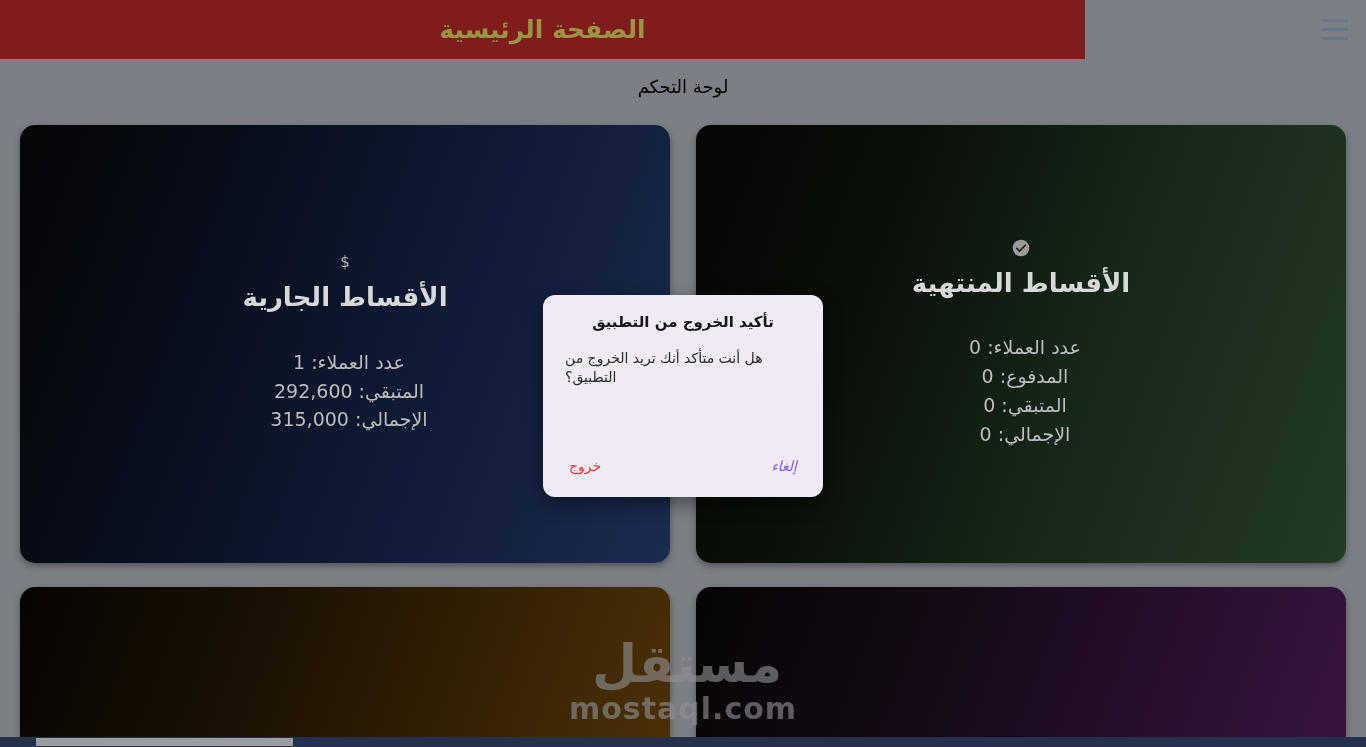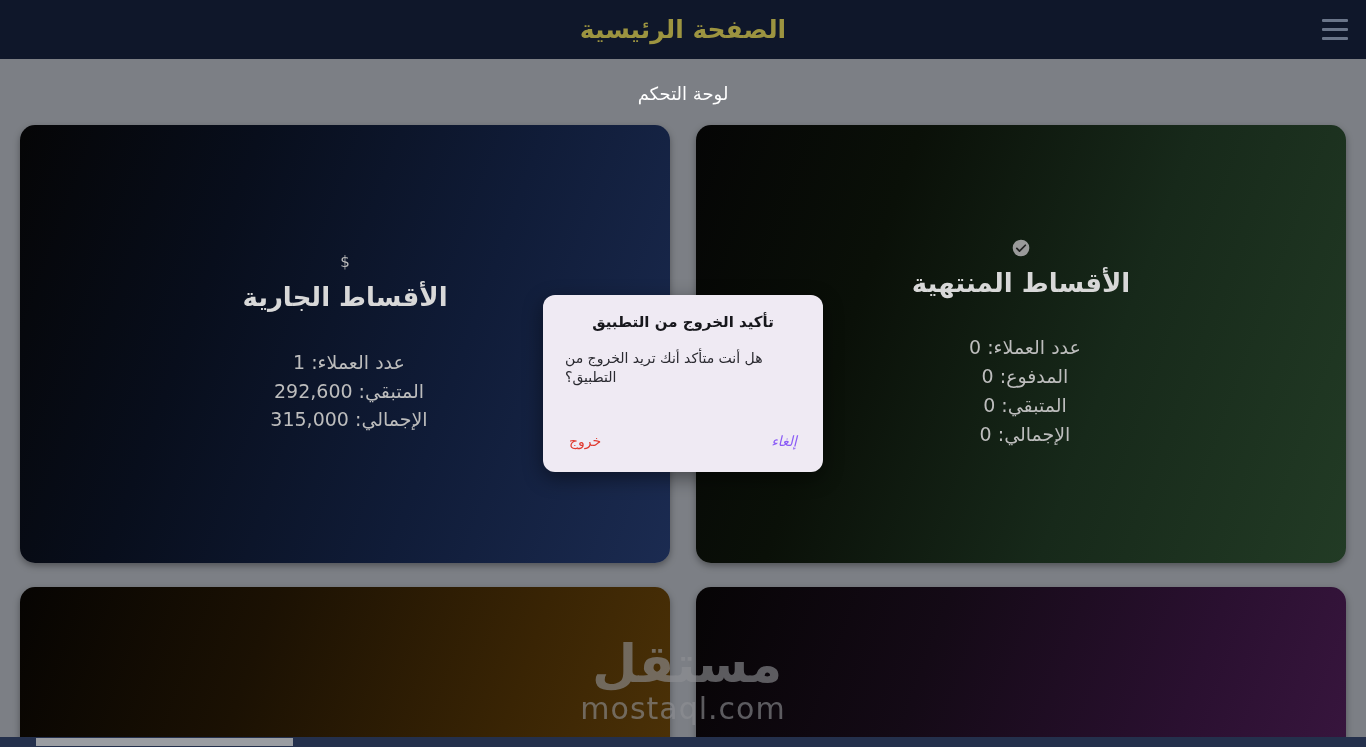--- a/index.html
+++ b/index.html
@@ -5,22 +5,22 @@
   * { margin:0; padding:0; box-sizing:border-box; }
   html, body {
     width:1366px; height:747px;
     overflow:hidden;
     font-family:"DejaVu Sans", sans-serif;
   }
   body { background:#7c7f85; position:relative; }
 
   
   #appbar{
-    position:absolute; top:0; left:0; width:1366px; height:59px;
-    background:#0f172a;
+    position:absolute; top:0; left:0; width:1085px; height:59px;
+    background:#7f1d1d;
     display:flex; align-items:center; justify-content:center;
   }
   #appbar-title{
     font-size:25px; font-weight:700; color:#9c9440;
     letter-spacing:.5px; line-height:1;
     font-family:"DejaVu Sans", sans-serif;
   }
   #menu-btn{
     position:absolute; right:auto; left:1322px; top:19px;
     width:26px; height:21px;
@@ -28,22 +28,22 @@
     cursor:pointer;
   }
   #menu-btn span{ display:block; height:3px; background:#6a7589; border-radius:1px; }
 
   
   #page{
     position:absolute; top:59px; left:0; width:1366px; height:688px;
     background:#7c7f85;
   }
   #page-title{
-    text-align:center; color:#ffffff; font-size:18px; font-weight:400;
-    padding-top:24px; line-height:1.2;
+    text-align:center; color:#000000; font-size:18px; font-weight:400;
+    padding-top:17px; line-height:1.2;
   }
 
   
   #grid{
     position:absolute; top:66px; left:20px;
     width:1326px;
     display:flex; flex-wrap:wrap; gap:24px 26px;
   }
   .card{
     width:650px; height:438px;
@@ -74,21 +74,21 @@
   .card-stats div{ white-space:nowrap;padding-left:8px; }
 
   .g-green { background:linear-gradient(110deg,#050505 0%,#0a1008 28%,#17291a 62%,#223b25 100%); }
   .g-blue  { background:linear-gradient(110deg,#050506 0%,#080e1c 30%,#101c38 65%,#1b2b51 100%); }
   .g-purple{ background:linear-gradient(110deg,#060405 0%,#140a16 32%,#2a1030 66%,#3f1845 100%); }
   .g-amber { background:linear-gradient(110deg,#060402 0%,#1b1103 32%,#392404 66%,#553808 100%); }
 
   
   #dialog{
     position:absolute; top:295px; left:543px;
-    width:280px; height:177px;
+    width:280px; height:202px;
     background:#efeaf3;
     border-radius:12px;
     box-shadow:0 6px 20px rgba(0,0,0,.45);
     z-index:40;
     padding:18px 22px 0 22px;
   }
   #dialog-title{
     text-align:center; font-size:15px; font-weight:700; color:#17171c;
     line-height:1.3; margin-top:0px;
   }
@@ -112,21 +112,21 @@
   #watermark{
     position:absolute; left:0; top:638px; width:1366px;
     text-align:center; z-index:30; pointer-events:none;
     opacity:.62;
   }
   #watermark-ar{
     font-size:52px; font-weight:700; color:#8f9094;
     line-height:1; letter-spacing:1px;margin-left:8px;
   }
   #watermark-en{
-    font-size:30px; font-weight:400; color:#8f9094;
+    font-size:30px; font-weight:700; color:#8f9094;
     line-height:1.1; letter-spacing:1px; margin-top:2px;
     direction:ltr;
   }
 
   
   #hscroll{
     position:absolute; left:0; top:737px; width:1366px; height:10px;
     background:#24304c; z-index:50;
   }
   #hscroll-thumb{

